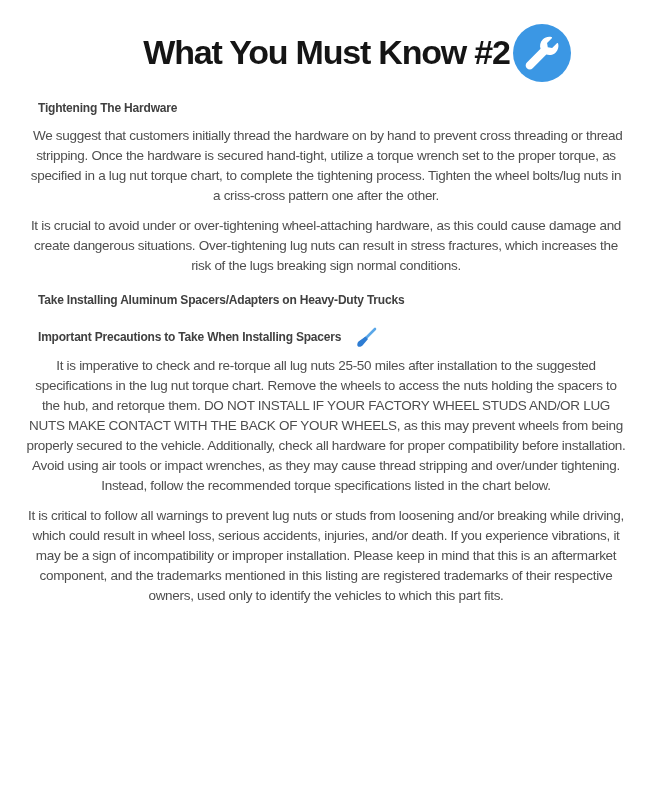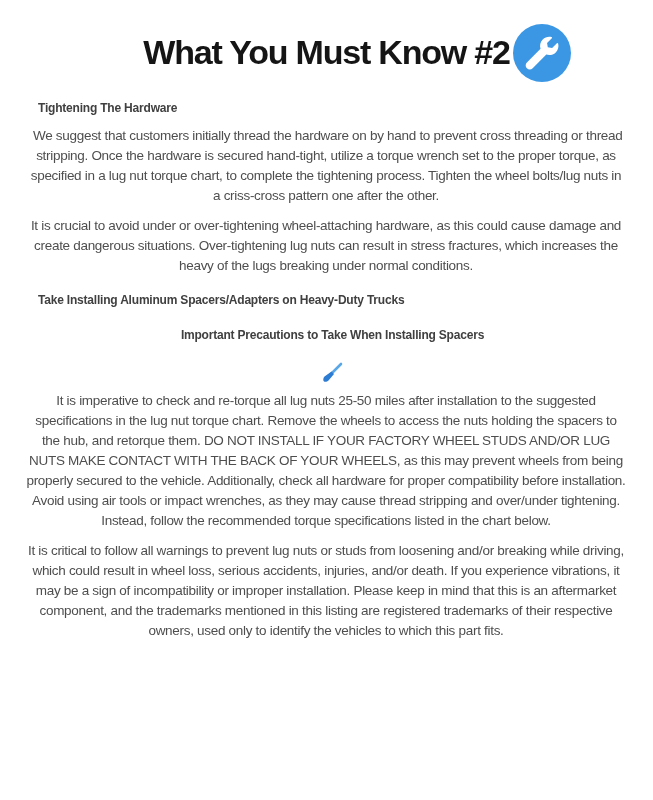--- a/index.html
+++ b/index.html
@@ -48,21 +48,20 @@
     font-size: 12px;
     line-height: 21px;
     font-weight: 700;
     letter-spacing: -0.2px;
     color: #404040;
   }
   h2.with-icon {
     display: flex;
     align-items: center;
     gap: 14px;
-    flex-direction: column;
   }
   p.body-text {
     margin: 0 0 10px 0;
     max-width: 600px;
     font-size: 13.5px;
     line-height: 20px;
     letter-spacing: -0.3px;
     color: #4e4e4e;
     white-space: pre-wrap;
     text-align: center;
@@ -85,21 +84,21 @@
       <svg width="58" height="58" viewBox="0 0 512 512" aria-hidden="true">
         <circle cx="256" cy="256" r="256" fill="#3b97e4"></circle>
         <path transform="translate(112,112) scale(0.565)" fill="#ffffff" d="M507.73 109.1c-2.24-9.03-13.54-12.09-20.12-5.51l-74.36 74.36-67.88-11.31-11.31-67.88 74.36-74.36c6.62-6.62 3.43-17.9-5.66-20.16-47.38-11.74-99.55.91-136.58 37.93-39.64 39.64-50.55 97.1-34.05 147.2L18.74 402.76c-24.99 24.99-24.99 65.51 0 90.5 24.99 24.99 65.51 24.99 90.5 0l213.21-213.21c50.12 16.71 107.47 5.68 147.37-34.22 37.07-37.07 49.7-89.32 37.91-136.73z"></path>
       </svg>
     </span>
   </header>
 
   <section>
     <h2 class="section-heading">Tightening The Hardware</h2>
     <p class="body-text"> We suggest that customers initially thread the hardware on by hand to prevent cross threading or thread stripping. Once the hardware is secured hand-tight, utilize a torque wrench set to the proper torque, as specified in a lug nut torque chart, to complete the tightening process. Tighten the wheel bolts/lug nuts in a criss-cross pattern one after the other.</p>
-    <p class="body-text">It is crucial to avoid under or over-tightening wheel-attaching hardware, as this could cause damage and create dangerous situations. Over-tightening lug nuts can result in stress fractures, which increases the heavy of the lugs breaking under normal conditions.</p>
+    <p class="body-text">It is crucial to avoid under or over-tightening wheel-attaching hardware, as this could cause damage and create dangerous situations. Over-tightening lug nuts can result in stress fractures, which increases the risk of the lugs breaking sign normal conditions.</p>
   </section>
 
   <section>
     <h2 class="section-heading">Take Installing Aluminum Spacers/Adapters on Heavy-Duty Trucks</h2>
   </section>
 
   <section>
     <h2 class="section-heading with-icon">
       <span>Important Precautions to Take When Installing Spacers</span>
       <span class="tool-icon">

